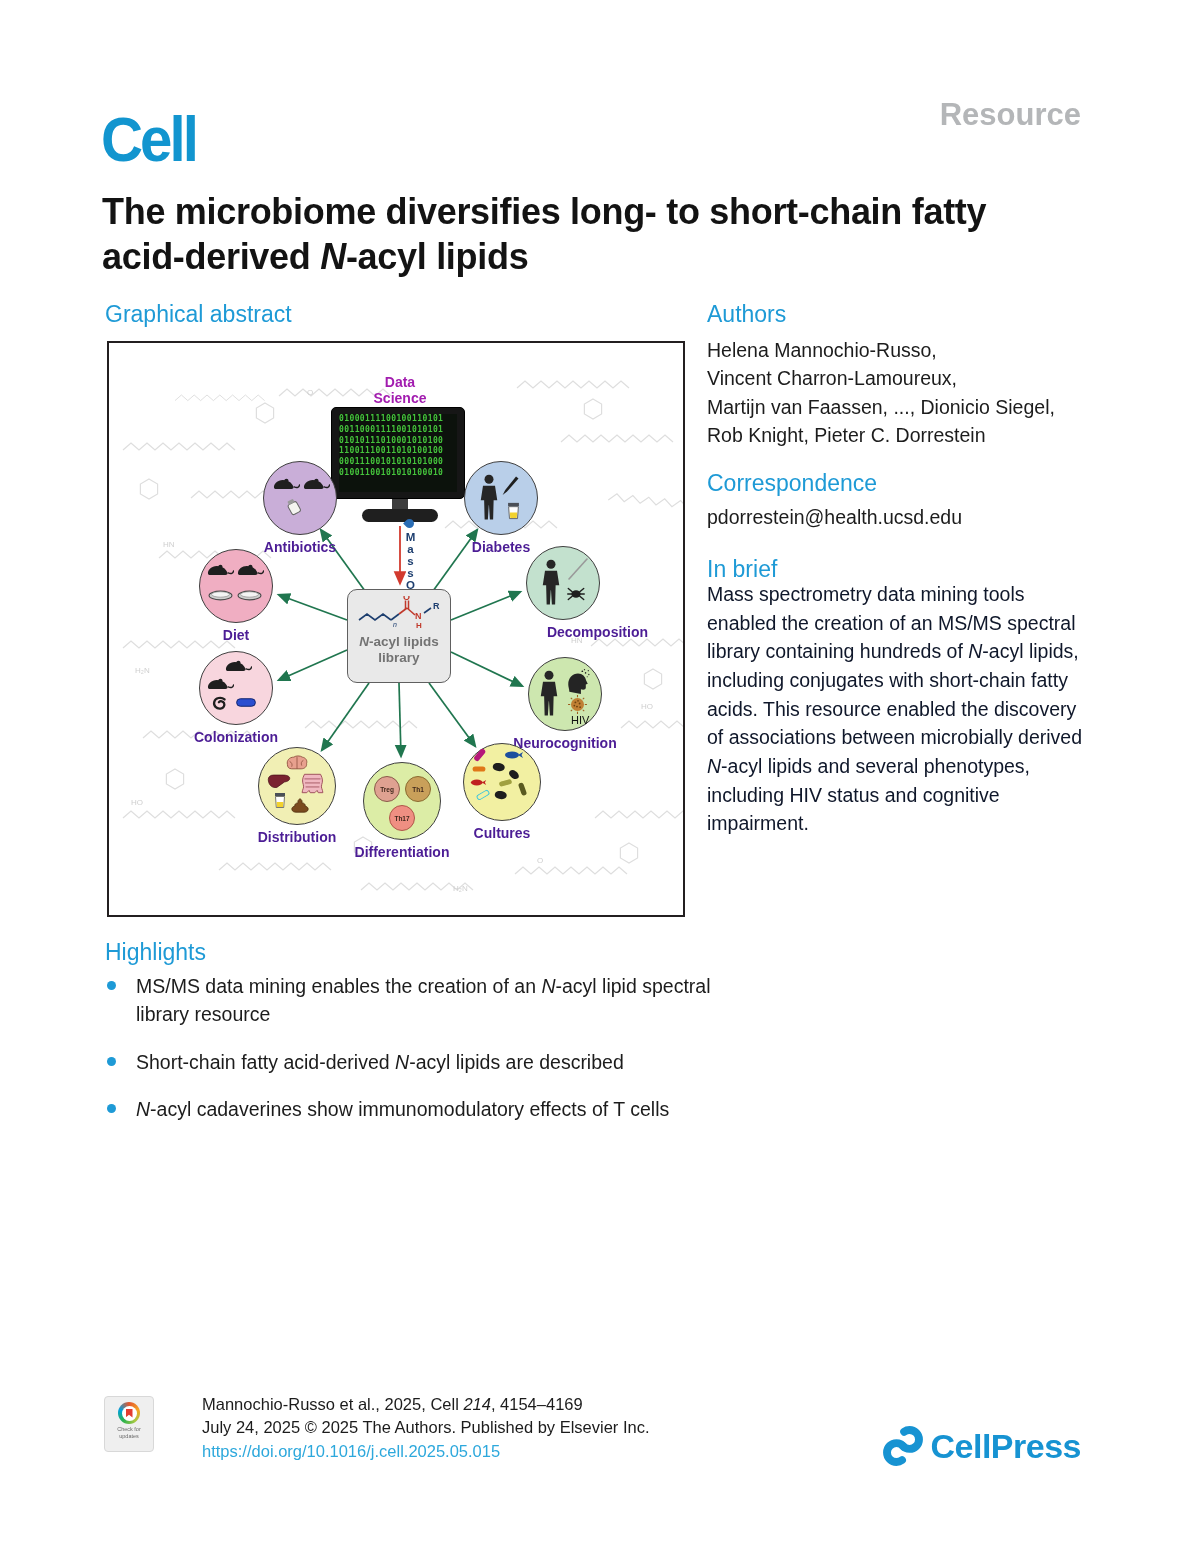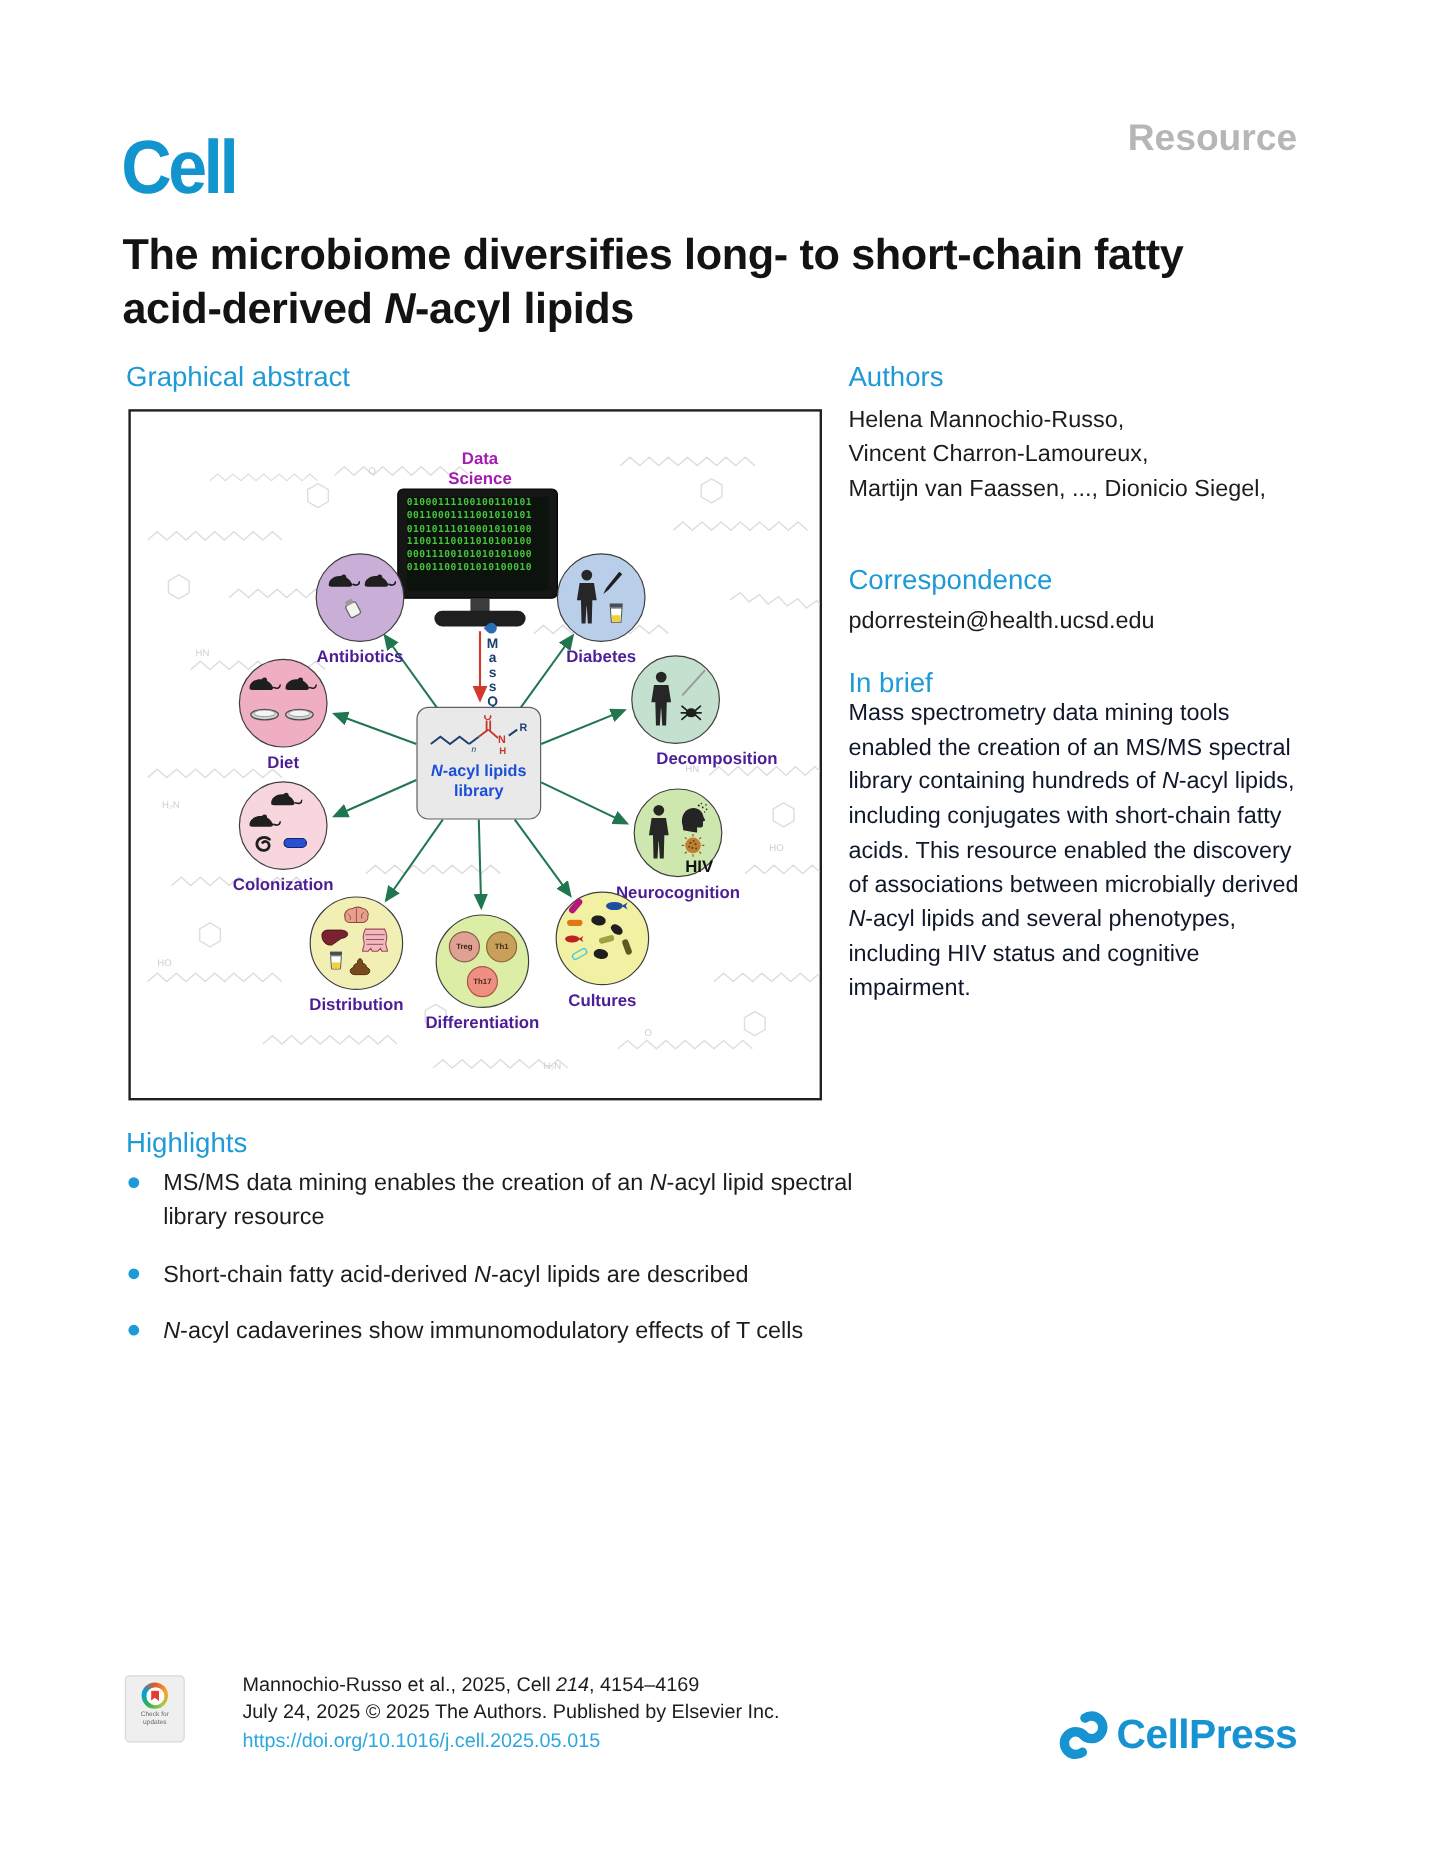--- a/index.html
+++ b/index.html
@@ -46,28 +46,28 @@
   .neck{left:283px;top:156px;width:16px;height:11px;background:#3c3c3c;}
   .mbase{left:253px;top:166px;width:76px;height:13px;background:#1f1f1f;border-radius:7px;}
   .massql{left:296px;top:189px;width:11px;font-size:11.5px;font-weight:bold;color:#1d3e6f;
           line-height:1.04;word-break:break-all;text-align:center;}
   .mq-drop{left:296px;top:176px;width:9px;height:9px;background:#2a6db5;
            border-radius:50% 50% 50% 0;transform:rotate(45deg);}
 
   .libbox{left:238px;top:246px;width:104px;height:94px;background:#e9e9e9;
           border:1.5px solid #606060;border-radius:10px;box-sizing:border-box;text-align:center;}
   .libbox .chem{margin-top:6px;}
-  .lib-label{font-size:13.5px;font-weight:bold;line-height:1.2;color:#1d4ed8;}
+  .lib-label{font-size:13.5px;font-weight:bold;line-height:1.2;color:#737373;}
 
   .circle{position:absolute;z-index:3;border-radius:50%;border:1.5px solid #3f3f3f;box-sizing:border-box;}
   .node-label{position:absolute;z-index:3;width:170px;text-align:center;
               font-size:14px;font-weight:bold;color:#4c1d95;}
   .cellc{position:absolute;border-radius:50%;box-sizing:border-box;display:flex;
          align-items:center;justify-content:center;font-size:6.5px;font-weight:bold;color:#40281c;}
-  .hiv-tag{position:absolute;font-size:14px;font-weight:bold;color:#111;}
+  .hiv-tag{position:absolute;font-size:11px;font-weight:normal;color:#111;}
 
   
   .badge{position:absolute;left:104px;top:1396px;width:48px;height:54px;background:#efefef;
          border:1px solid #d8d8d8;border-radius:4px;text-align:center;}
   .badge .ring{width:22px;height:22px;margin:5px auto 2px;border-radius:50%;
                background:conic-gradient(#e4572e,#f5a623,#a6c943,#2bb24c,#00a0dd,#e4572e);
                display:flex;align-items:center;justify-content:center;}
   .badge .ring .inner{width:15px;height:15px;border-radius:50%;background:#fff;
                display:flex;align-items:center;justify-content:center;}
   .badge .bm{width:7px;height:9px;background:#e43d30;
@@ -91,20 +91,21 @@
   <div class="h-blue h-ga">Graphical abstract</div>
   <div class="h-blue h-authors">Authors</div>
   <div class="h-blue h-corr">Correspondence</div>
   <div class="h-blue h-brief">In brief</div>
   <div class="h-blue h-high">Highlights</div>
 
   <div class="authors-block">
     <div>Helena Mannochio-Russo,</div>
     <div>Vincent Charron-Lamoureux,</div>
     <div>Martijn van Faassen, ..., Dionicio Siegel,</div>
+    <div>Rob Knight, Pieter C. Dorrestein</div>
   </div>
 
   <a class="email" href="#">pdorrestein@health.ucsd.edu</a>
 
   <p class="inbrief" style="margin:0;"><span>Mass spectrometry data mining tools enabled the creation of an MS/MS spectral library containing hundreds of </span><span class="it">N</span><span>-acyl lipids, including conjugates with short-chain fatty acids. This resource enabled the discovery of associations between microbially derived </span><span class="it">N</span><span>-acyl lipids and several phenotypes, including HIV status and cognitive impairment.</span></p>
 
   <div class="hl-list">
     <div class="hl" style="width:580px;">
       <span class="dot"></span><span>MS/MS data mining enables the creation of an </span><span class="it">N</span><span>-acyl lipid spectral library resource</span>
     </div>

